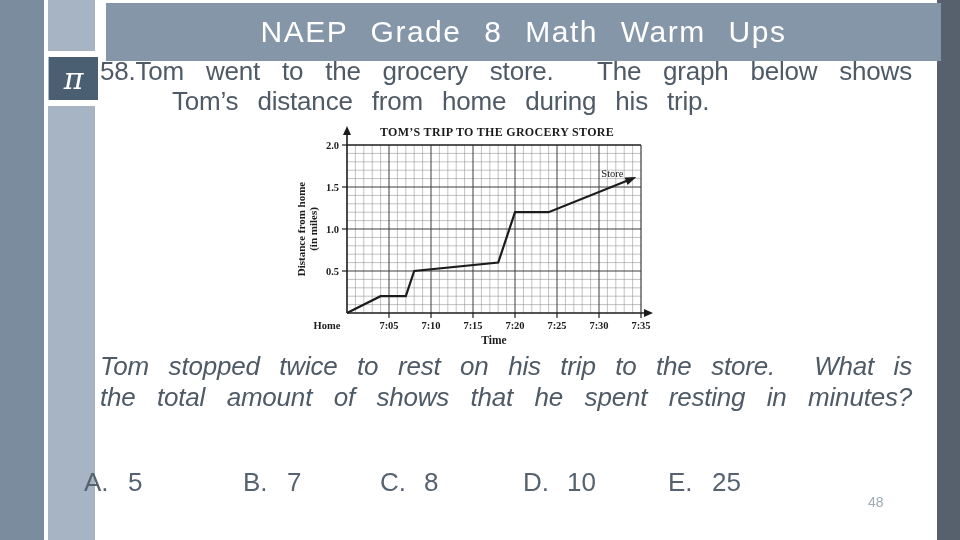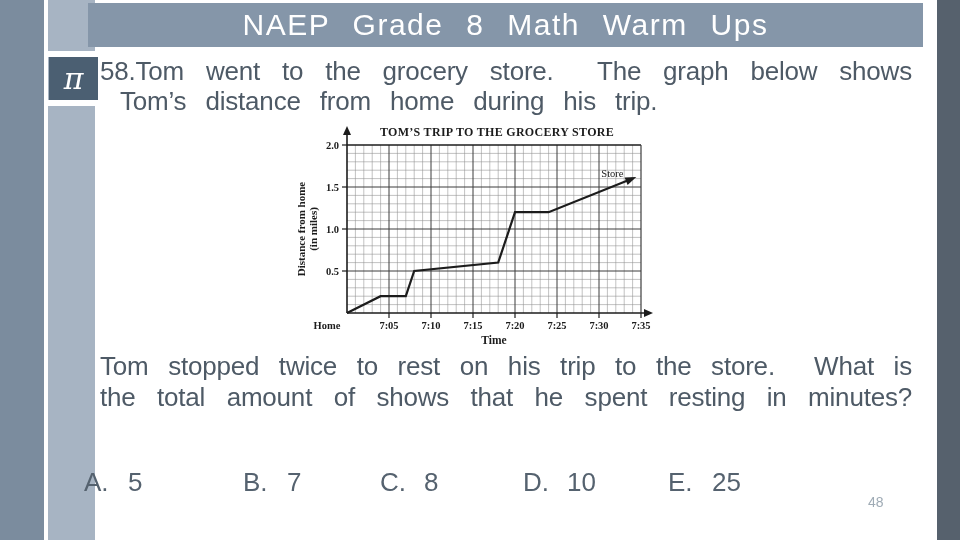--- a/index.html
+++ b/index.html
@@ -5,30 +5,30 @@
   html,body{margin:0;padding:0;background:#e8e8e8;}
   .slide{position:relative;width:960px;height:540px;background:#ffffff;overflow:hidden;
          font-family:"Liberation Sans",sans-serif;}
   .band-outer{position:absolute;left:0;top:0;width:44px;height:540px;background:var(--outer-band);}
   .band-inner{position:absolute;left:48px;top:0;width:47px;height:540px;background:var(--inner-band);}
   .pi-strip{position:absolute;left:44px;width:56px;height:6px;background:#ffffff;}
   .pi-box{position:absolute;left:49px;top:57px;width:49px;height:43px;background:var(--pi-box);
           display:flex;align-items:center;justify-content:center;}
   .pi-box span{color:#ffffff;font-family:"DejaVu Serif",serif;font-style:italic;font-size:30px;line-height:1;}
   .band-right{position:absolute;left:937px;top:0;width:23px;height:540px;background:var(--right-band);}
-  .title-bar{position:absolute;left:88px;top:3px;width:835px;height:44px;background:var(--title-bar);
+  .title-bar{position:absolute;left:106px;top:3px;width:835px;height:58px;background:var(--title-bar);
              display:flex;align-items:center;justify-content:center;}
   .title-bar span{color:var(--title-text);font-size:30px;letter-spacing:1.5px;word-spacing:13px;white-space:nowrap;}
   .question{position:absolute;left:100px;top:56px;width:812px;color:var(--body-text);
             font-size:26px;line-height:30px;letter-spacing:-0.2px;}
   .jline{text-align:justify;text-align-last:justify;}
-  .q-line2{margin-left:20px;word-spacing:12px;}
+  .q-line2{margin-left:72px;word-spacing:12px;}
   .chart{position:absolute;left:283px;top:122px;width:400px;height:228px;}
   .para{position:absolute;left:100px;top:351px;width:812px;color:var(--body-text);
-        font-size:26px;line-height:31px;letter-spacing:-0.2px;}
+        font-size:26px;line-height:31px;letter-spacing:-0.2px;font-style:italic;}
   .answers{position:absolute;left:0;top:467px;width:960px;height:36px;color:var(--answer-text);font-size:26px;}
   .answer{position:absolute;top:0;white-space:nowrap;}
   .answer .letter{display:inline-block;width:44px;}
   .a0{left:84px}.a1{left:243px}.a2{left:380px}.a3{left:523px}.a4{left:668px}
   .page-number{position:absolute;left:868px;top:494px;color:var(--page-number);font-size:14px;}
 </style>
 </head>
 <body>
 
 <div class="slide">

